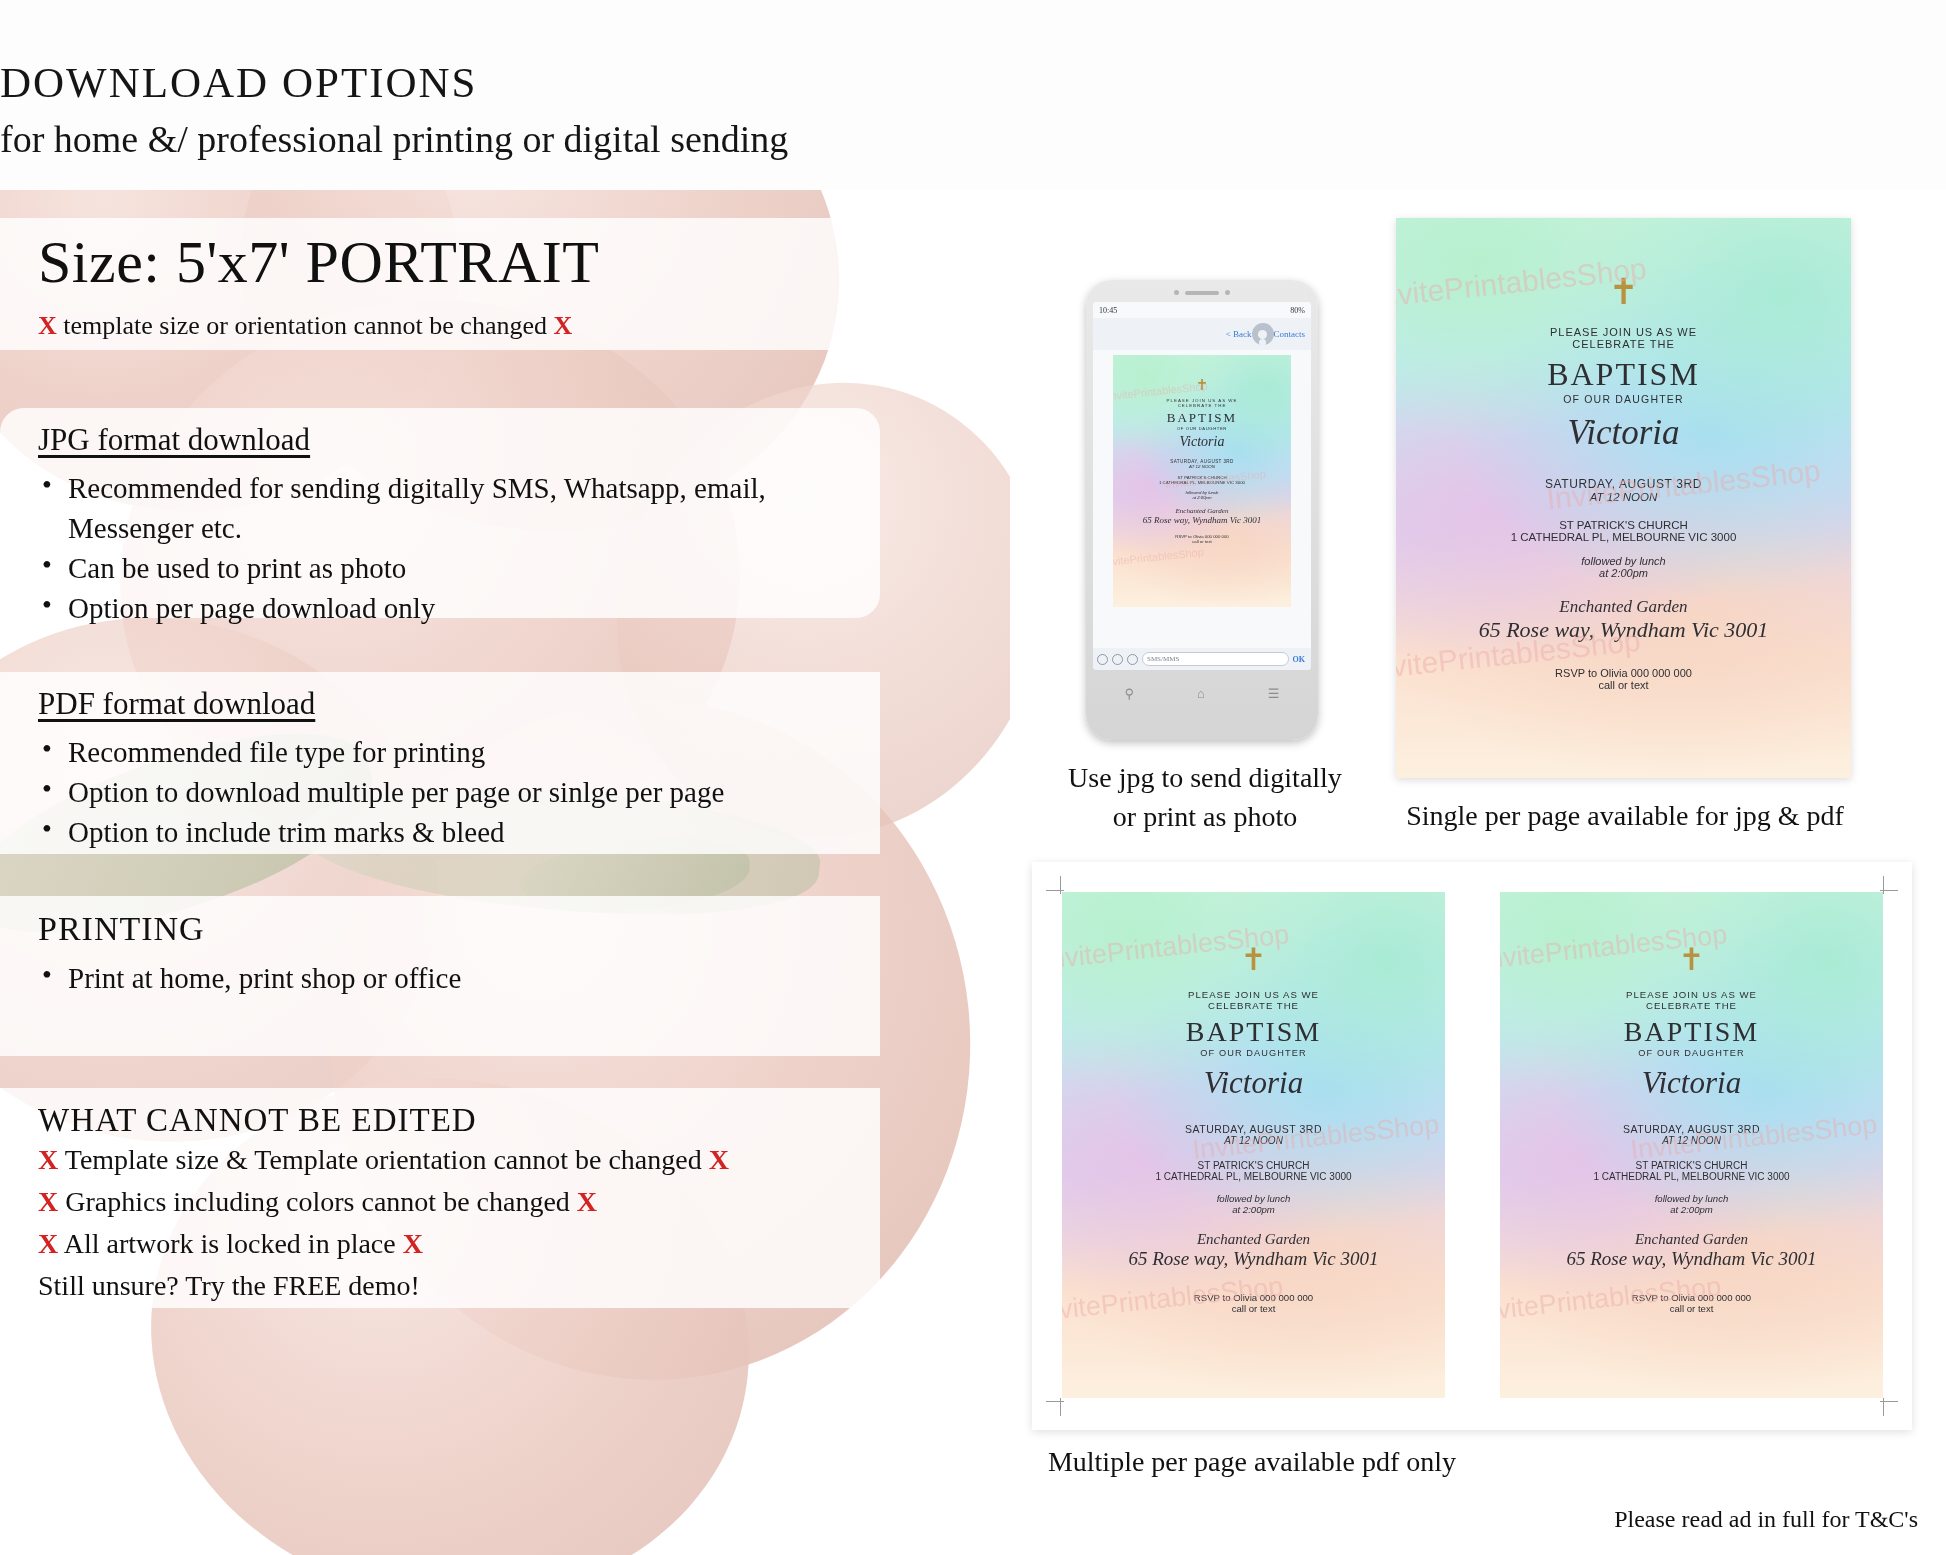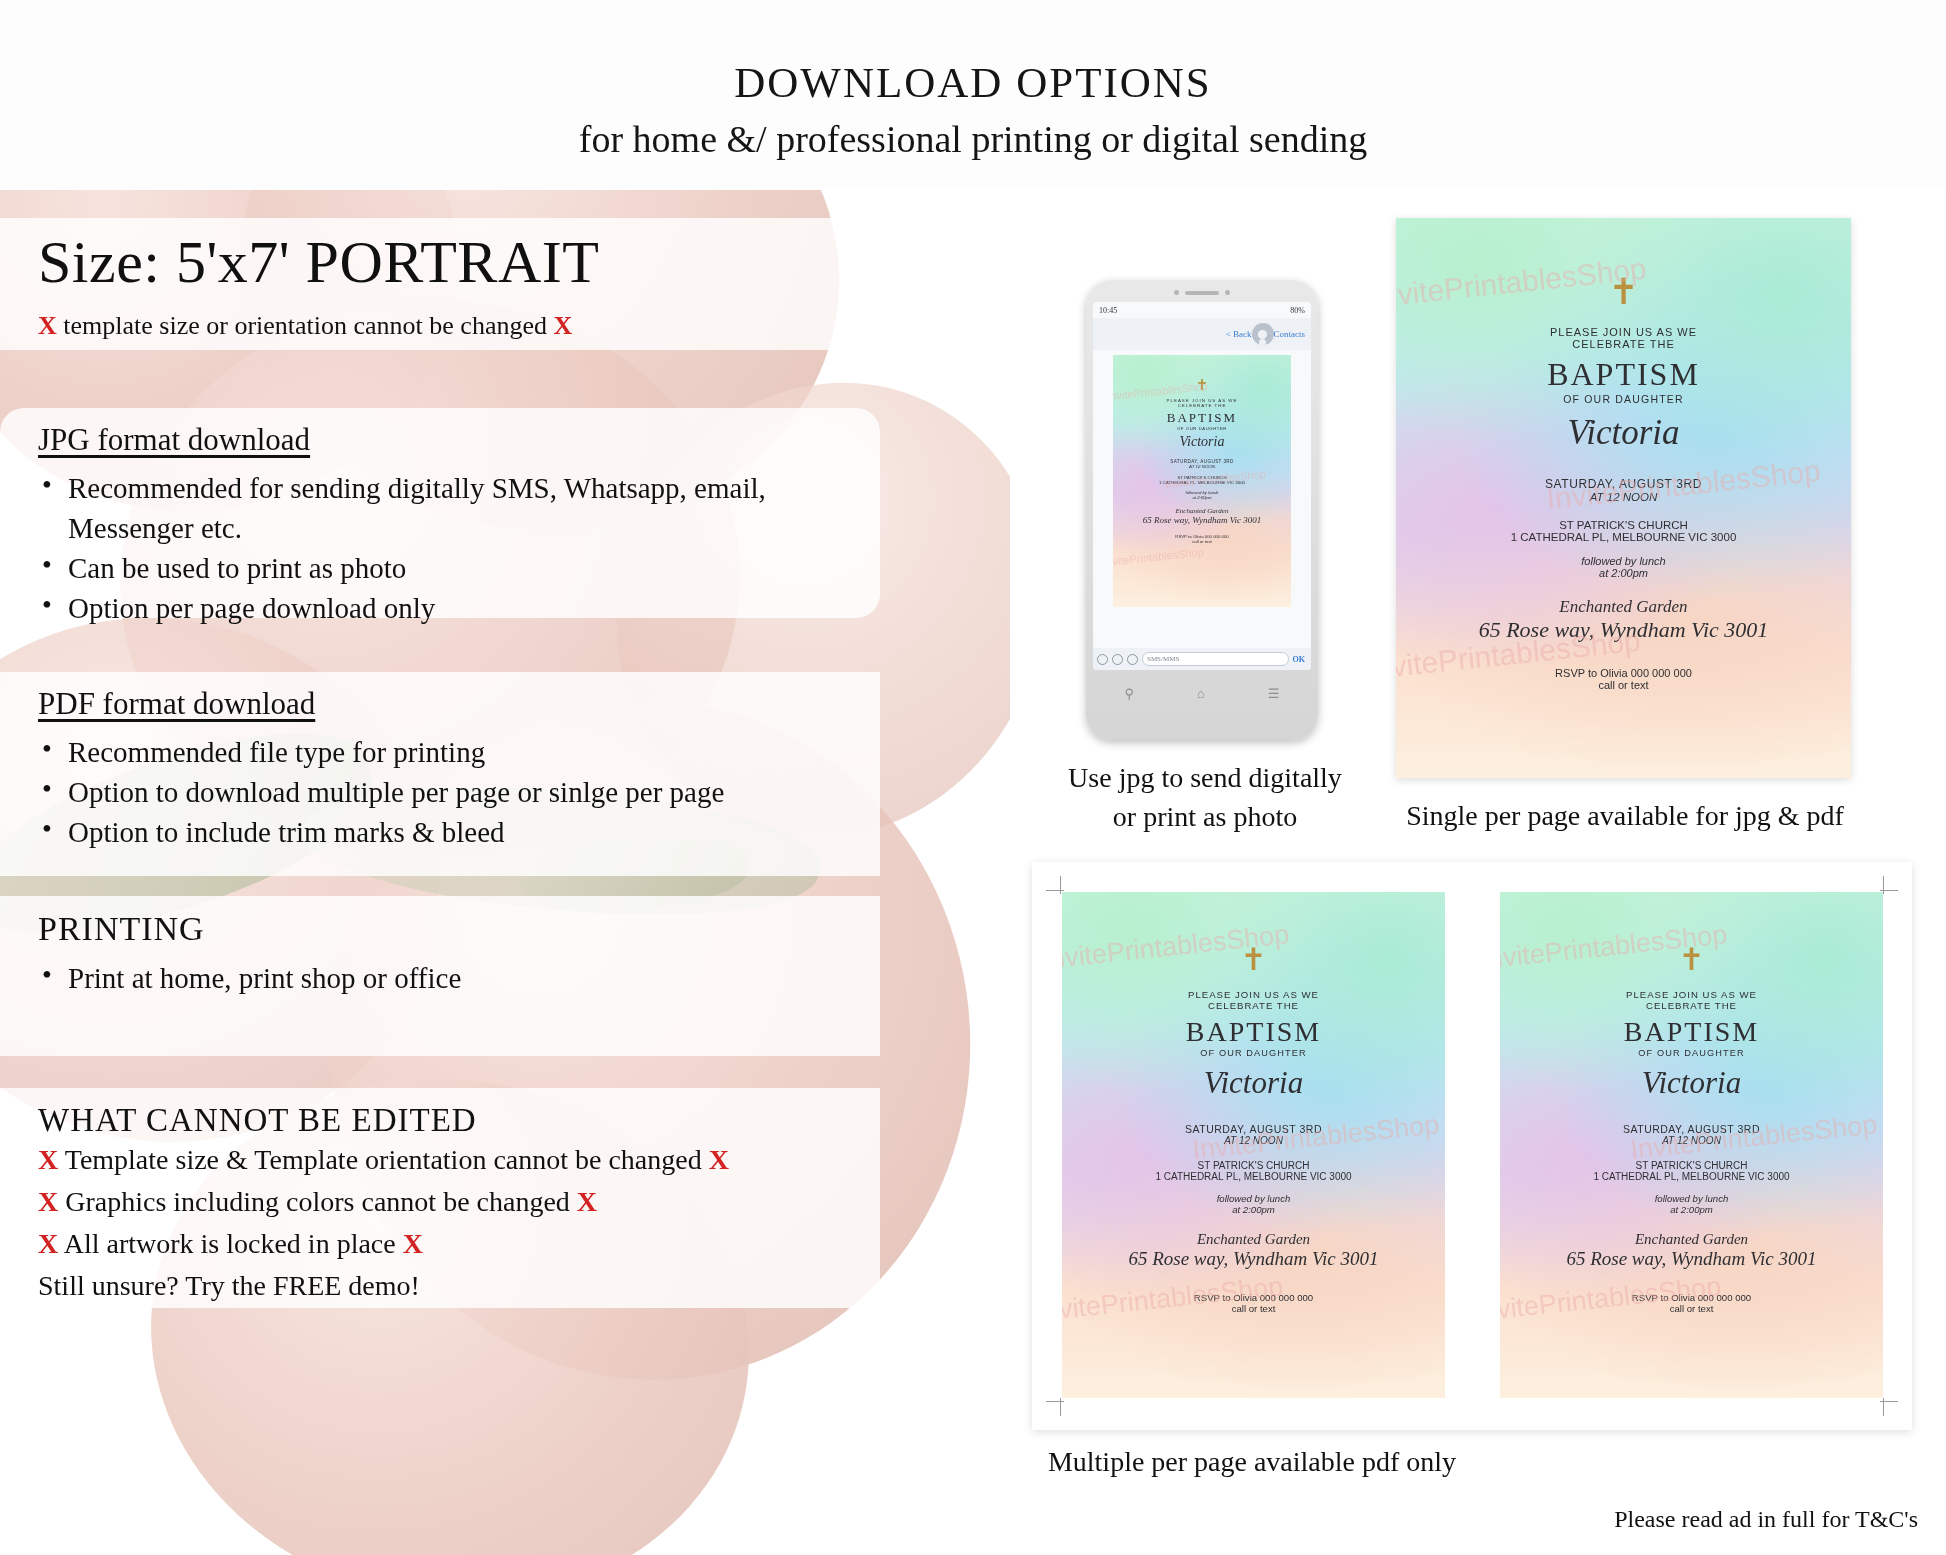--- a/index.html
+++ b/index.html
@@ -28,21 +28,21 @@
     background:linear-gradient(120deg,#d9d7c4,#c9c9b1 60%,#bdbfa6);
     border-radius:60% 40% 55% 45%;
     opacity:.85;
   }
 
   
   #header-band {
     position:absolute; left:0; top:0; width:1946px; height:190px;
     background:#fdfdfd;
     z-index:2;
-    text-align:center;
+    text-align:left;
   }
   #header-title {
     font-size:43px; letter-spacing:2px; color:#151515; margin-top:58px;
     font-family:"Liberation Serif", serif;
   }
   #header-sub {
     font-size:38px; color:#151515; margin-top:10px;
     font-family:"Liberation Serif", serif;
   }
 
@@ -198,21 +198,21 @@
 <div class="panel" style="top:408px; width:880px; height:210px;border-radius:24px;">
   <h3>JPG format download</h3>
   <ul>
     <li>Recommended for sending digitally SMS, Whatsapp, email,</li>
     <li class="cont">Messenger etc.</li>
     <li>Can be used to print as photo</li>
     <li>Option per page download only</li>
   </ul>
 </div>
 
-<div class="panel" style="top:672px; width:880px; height:204px;">
+<div class="panel" style="top:672px; width:880px; height:182px;">
   <h3>PDF format download</h3>
   <ul>
     <li>Recommended file type for printing</li>
     <li>Option to download multiple per page or sinlge per page</li>
     <li>Option to include trim marks &amp; bleed</li>
   </ul>
 </div>
 
 <div class="panel" style="top:896px; width:880px; height:160px;">
   <h3 class="plain" style="font-size:34px;letter-spacing:1px;">PRINTING</h3>

